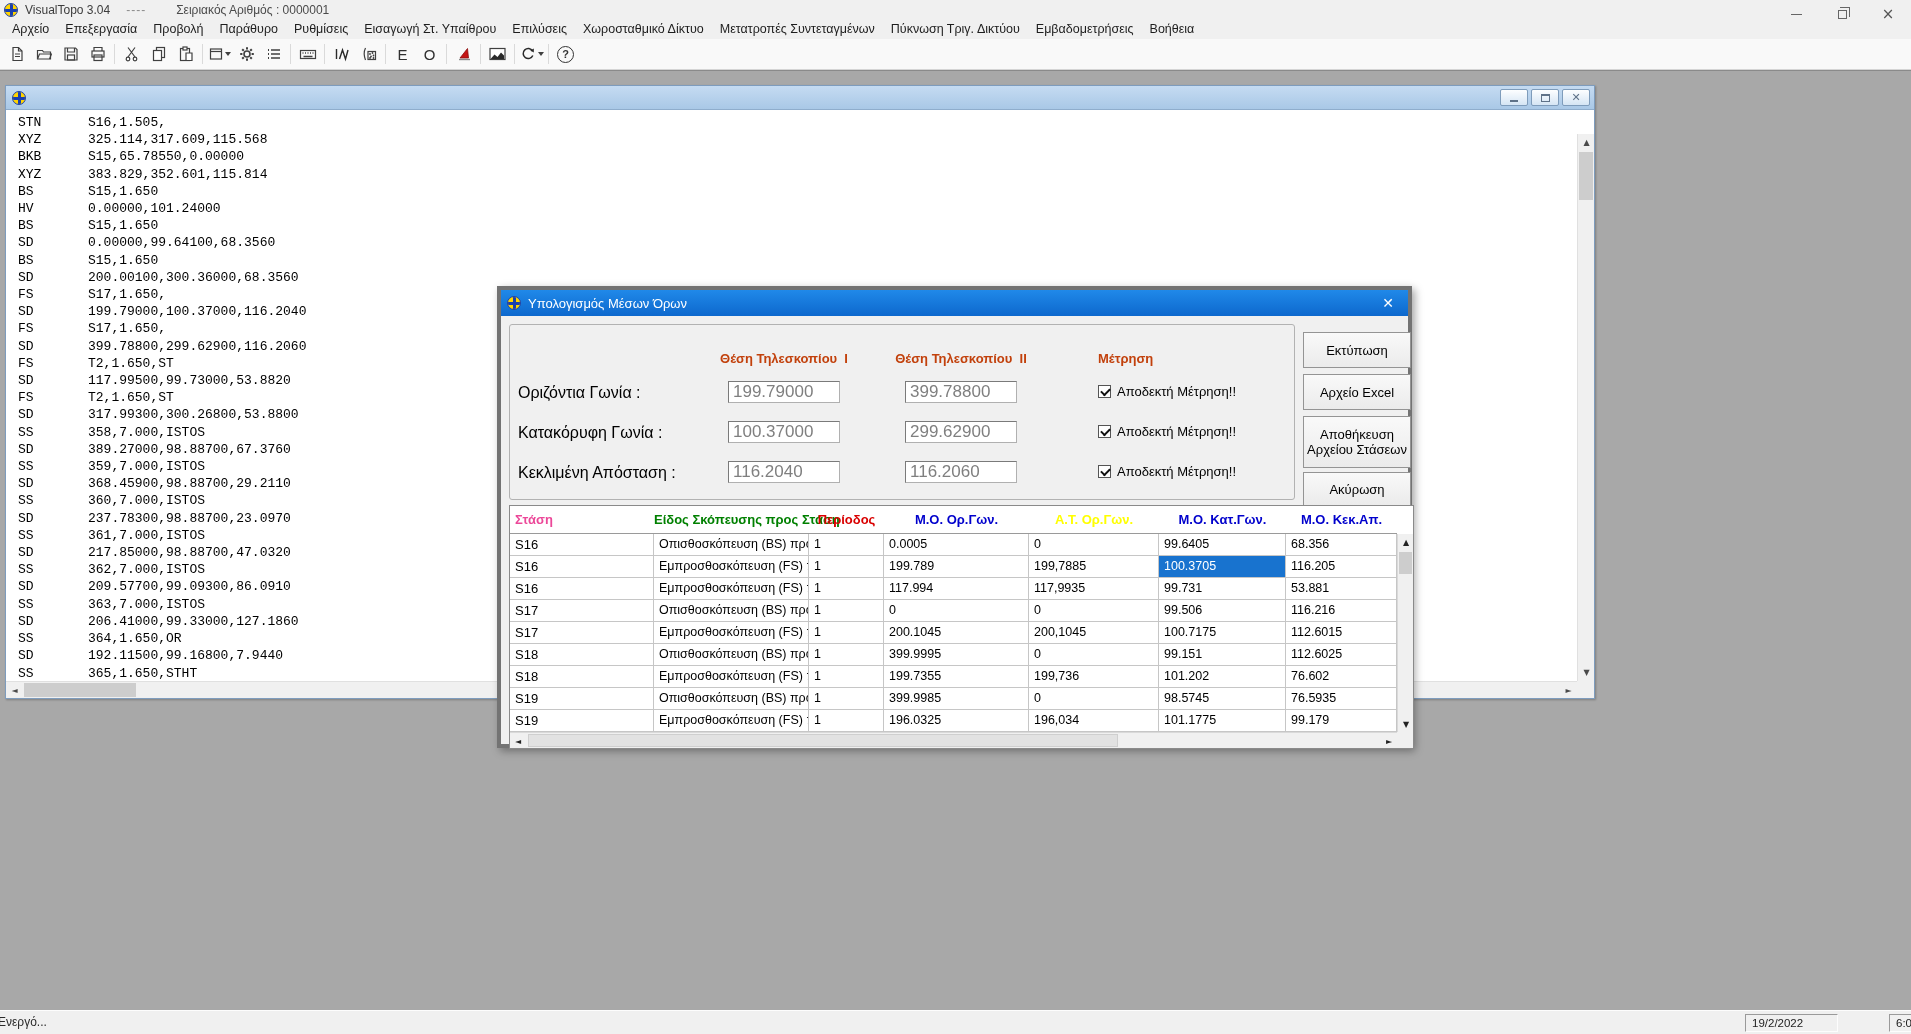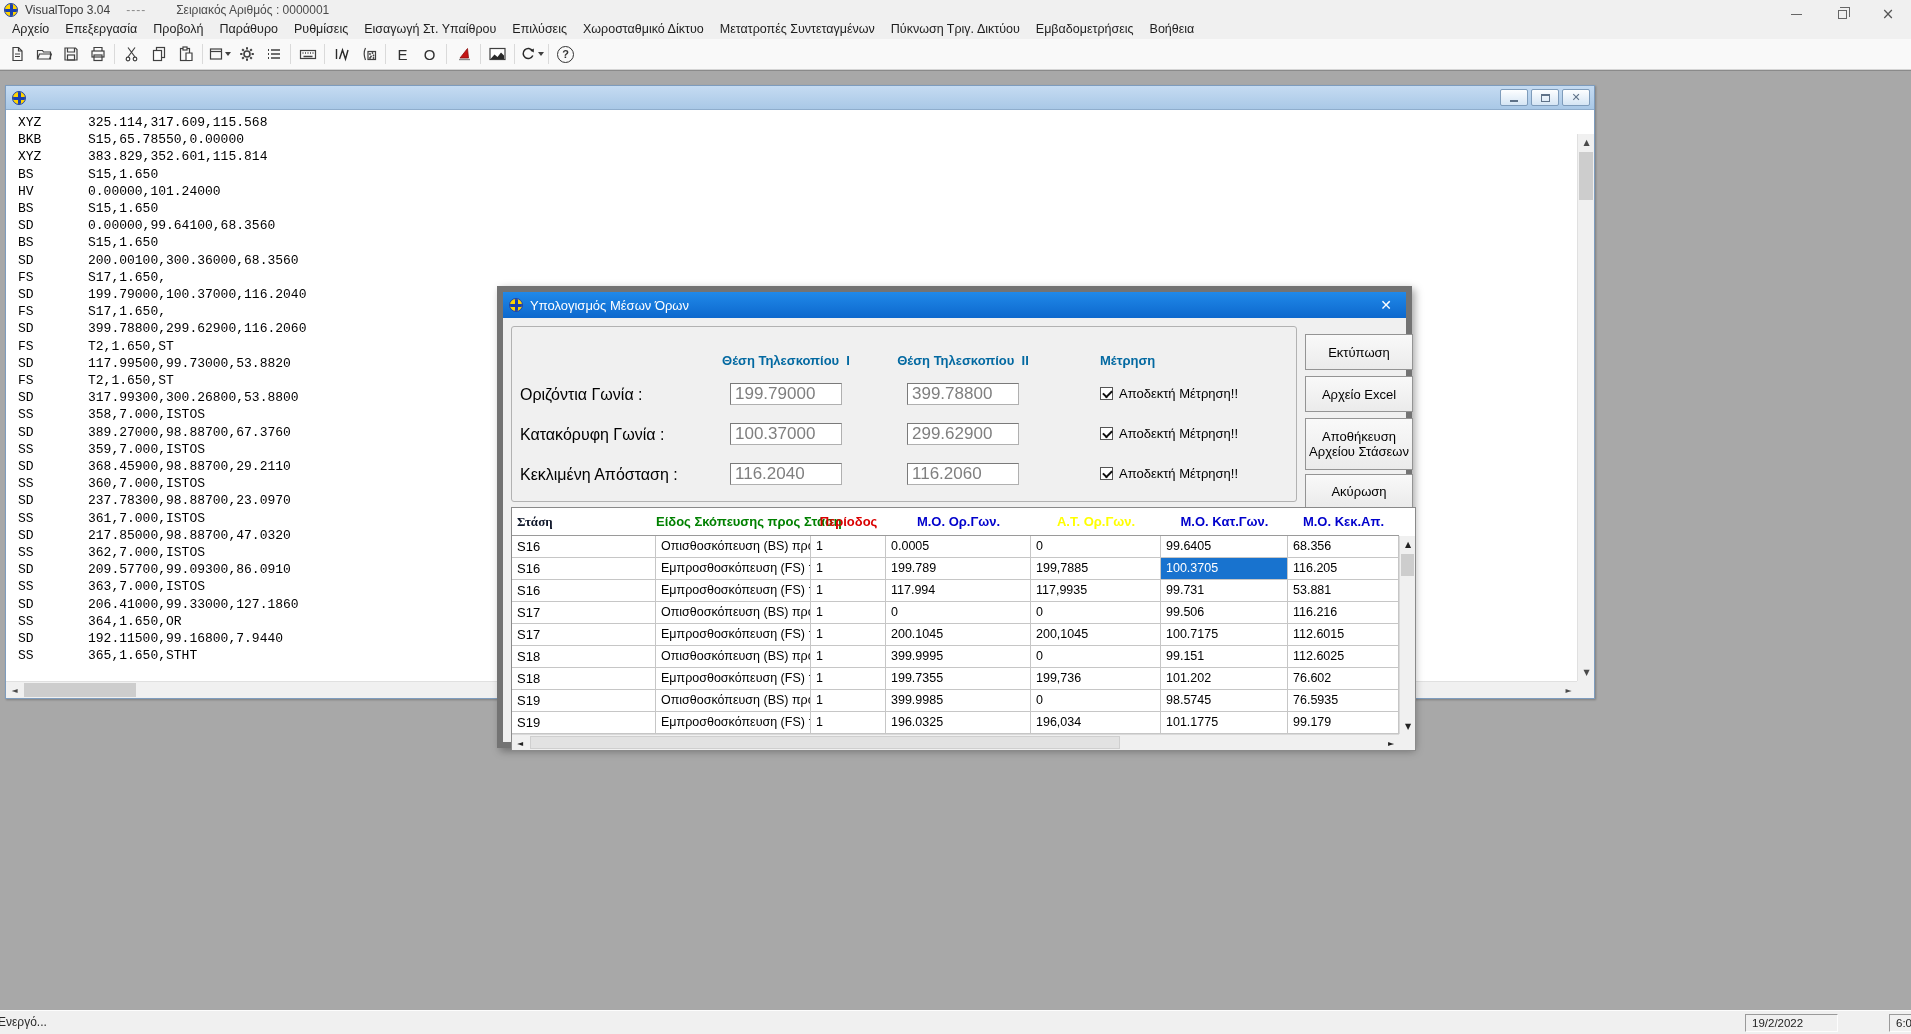--- a/index.html
+++ b/index.html
@@ -56,29 +56,29 @@
   .vscroll { position:absolute; top:24px; right:0; bottom:17px; width:17px; background:#f0f0f0; border-left:1px solid #e0e0e0; }
   .hscroll { position:absolute; left:0; bottom:0; right:17px; height:17px; background:#f0f0f0; border-top:1px solid #e0e0e0; }
   .scroll-corner { position:absolute; right:0; bottom:0; width:17px; height:17px; background:#f0f0f0; }
   .arrow { position:absolute; width:17px; height:17px; display:flex; align-items:center; justify-content:center; font-size:8px; color:#4a4a4a; font-family:"DejaVu Sans",sans-serif; }
   .a-up { top:0; left:0; } .a-down { bottom:0; left:0; }
   .a-left { left:0; top:0; } .a-right { right:0; top:0; }
   .vthumb { position:absolute; left:1px; right:1px; background:#cdcdcd; }
   .hthumb { position:absolute; top:1px; bottom:1px; background:#cdcdcd; }
 
   
-  .dialog { position:absolute; left:497px; top:215px; width:915px; height:462px; background:#f0f0f0; border:6px solid #737373; box-shadow:3px 3px 8px rgba(0,0,0,.35); }
+  .dialog { position:absolute; left:497px; top:215px; width:915px; height:462px; background:#f0f0f0; border:4px solid #737373; box-shadow:3px 3px 8px rgba(0,0,0,.35); }
   .dlg-titlebar { position:relative; height:26px; background:linear-gradient(180deg,#2089e9,#0d68cd); display:flex; align-items:center; padding-left:6px; }
   .dlg-title { margin-left:7px; font-size:13px; color:#fff; }
   .dlg-close { position:absolute; right:10px; top:4px; width:20px; height:18px; display:flex; align-items:center; justify-content:center; color:#fff; font-size:14px; font-family:"DejaVu Sans",sans-serif; }
   .dlg-body { position:absolute; left:0; top:26px; right:0; bottom:0; }
 
   .groupbox { position:absolute; left:8px; top:8px; width:786px; height:176px; border:1px solid #b2b2b2; border-radius:3px; }
   .gb-legend { position:absolute; top:-10px; left:6px; background:#f0f0f0; padding:0 5px; font-size:14.5px; font-weight:bold; color:#000; white-space:nowrap; }
-  .gb-colhead { position:absolute; top:26px; font-size:13px; font-weight:bold; color:#0369a1; white-space:pre; }
+  .gb-colhead { position:absolute; top:26px; font-size:13px; font-weight:bold; color:#c2410c; white-space:pre; }
   .ch1 { left:176px; width:196px; text-align:center; }
   .ch2 { left:353px; width:196px; text-align:center; }
   .ch3 { left:588px; }
   .form-rows { position:absolute; inset:0; }
   .form-row { position:absolute; left:0; width:100%; height:22px; }
   .form-row:nth-child(1){ top:56px; } .form-row:nth-child(2){ top:96px; } .form-row:nth-child(3){ top:136px; }
   .fr-label { position:absolute; left:8px; top:3px; font-size:16px; color:#000; }
   .tb-box { position:absolute; width:112px; height:22px; background:#fff; border:1px solid #7a7a7a; border-right-color:#b0b0b0; border-bottom-color:#b0b0b0; font-size:17px; color:#7f7f7f; line-height:20px; padding-left:4px; overflow:hidden; }
   .pos1 { left:218px; } .pos2 { left:395px; }
   .cb { position:absolute; left:588px; top:4px; width:13px; height:13px; background:#fff; border:1px solid #555; }
@@ -290,20 +290,21 @@
           <span class="child-btn">
               <span class="g-max"></span>
             </span>
           <span class="child-btn">
               <span class="g-x">✕</span>
             </span>
         </div>
       </div>
       <div class="child-content">
         <div class="code-lines">
+            <div class="code-line"><span class="code-c">STN</span><span class="code-v">S16,1.505,</span></div>
             <div class="code-line"><span class="code-c">XYZ</span><span class="code-v">325.114,317.609,115.568</span></div>
             <div class="code-line"><span class="code-c">BKB</span><span class="code-v">S15,65.78550,0.00000</span></div>
             <div class="code-line"><span class="code-c">XYZ</span><span class="code-v">383.829,352.601,115.814</span></div>
             <div class="code-line"><span class="code-c">BS</span><span class="code-v">S15,1.650</span></div>
             <div class="code-line"><span class="code-c">HV</span><span class="code-v">0.00000,101.24000</span></div>
             <div class="code-line"><span class="code-c">BS</span><span class="code-v">S15,1.650</span></div>
             <div class="code-line"><span class="code-c">SD</span><span class="code-v">0.00000,99.64100,68.3560</span></div>
             <div class="code-line"><span class="code-c">BS</span><span class="code-v">S15,1.650</span></div>
             <div class="code-line"><span class="code-c">SD</span><span class="code-v">200.00100,300.36000,68.3560</span></div>
             <div class="code-line"><span class="code-c">FS</span><span class="code-v">S17,1.650,</span></div>
@@ -381,21 +382,21 @@
             </div>
         </div>
 
         <div class="dlg-btn btn1">Εκτύπωση</div>
         <div class="dlg-btn btn2">Αρχείο Excel</div>
         <div class="dlg-btn btn3">Αποθήκευση Αρχείου Στάσεων</div>
         <div class="dlg-btn btn4">Ακύρωση</div>
 
         <div class="mo-table">
           <div class="mo-header">
-              <div class="mo-hcell" style="color: #0f172a; font-family: Liberation Serif, serif;">Στάση</div>
+              <div class="mo-hcell" style="color: #ec4899;">Στάση</div>
               <div class="mo-hcell" style="color: rgb(0, 128, 0);">Είδος Σκόπευσης προς Στάση</div>
               <div class="mo-hcell" style="color: rgb(217, 0, 0);">Περίοδος</div>
               <div class="mo-hcell" style="color: rgb(0, 0, 204);">Μ.Ο. Ορ.Γων.</div>
               <div class="mo-hcell" style="color: rgb(255, 255, 0);">Α.Τ. Ορ.Γων.</div>
               <div class="mo-hcell" style="color: rgb(0, 0, 204);">Μ.Ο. Κατ.Γων.</div>
               <div class="mo-hcell" style="color: rgb(0, 0, 204);">Μ.Ο. Κεκ.Απ.</div>
             </div>
           <div class="mo-body">
               <div class="mo-row">
               <div class="mo-cell">S16</div>

